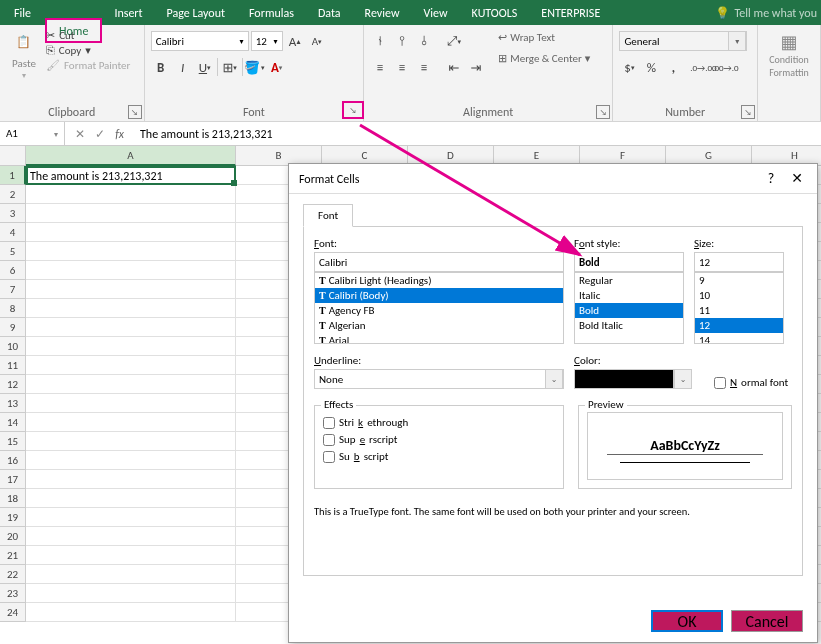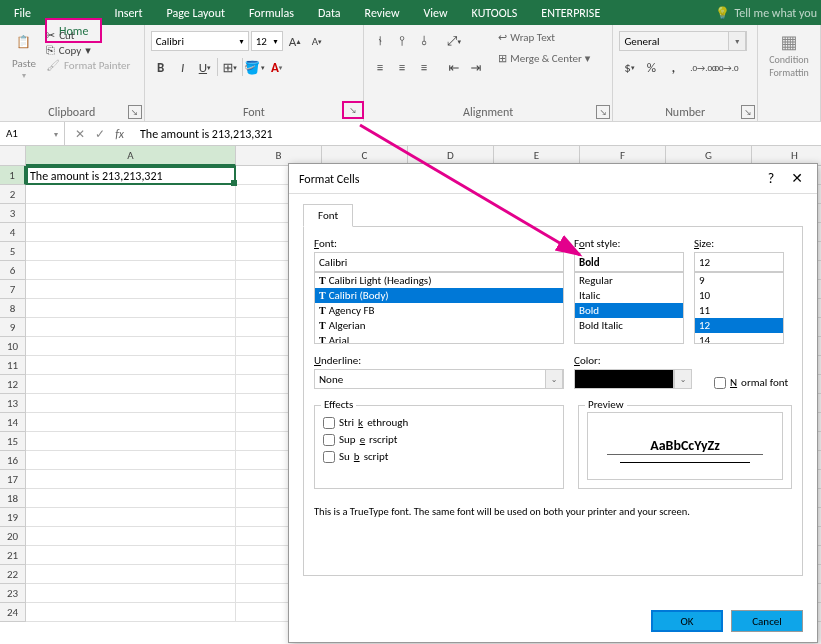--- a/index.html
+++ b/index.html
@@ -78,21 +78,21 @@
 .tt { font-family: serif; font-weight: bold; font-size:10px; }
 .cb { display:flex; align-items:center; gap:4px; font-size:11px; margin-top:4px; }
 .cb input { width:12px; height:12px; }
 .groupbox { border:1px solid #ccc; padding: 6px 8px 8px 8px; margin-top: 10px; position:relative; }
 .groupbox .legend { position:absolute; top:-8px; left:6px; background:#fff; padding:0 3px; font-size:11px; }
 .preview-box { border:1px solid #ccc; height: 68px; display:flex; align-items:center; justify-content:center; }
 .preview-sample { border-bottom:1px solid #000; border-top: none; padding: 8px 30px; font-weight:bold; font-size:14px;}
 .preview-wrap{border-bottom:1px solid #666; width:80%; text-align:center;}
 .note { font-size:10.5px; margin-top: 16px; }
 .dlg-btns { position:absolute; bottom: 10px; right: 14px; display:flex; gap:8px; }
-.dlg-btn { border:1px solid #999; background:#0ea5e9; width:72px; height:22px; font-size:11px; }
+.dlg-btn { border:1px solid #999; background:#be185d; width:72px; height:22px; font-size:16px; }
 .dlg-btn.default { border:2px solid #0078d7; }
 
 svg.arrow { position:absolute; top:115px; left:350px; pointer-events:none; z-index: 50;}
 .color-swatch { width: 100px; height: 20px; background: #000; border:1px solid #ccc; display:inline-block;}
 .dd-arrow { border:1px solid #ccc; width:18px; height:20px; display:inline-flex; align-items:center; justify-content:center; font-size:8px; color:#666; background:#efefef;}
 .sel-combo{border:1px solid #ccc; height:20px; display:flex; align-items:center;}
 .sel-combo span:first-child{flex:1; padding:0 4px; font-size:11px;}
 .merge-btn{display:flex;align-items:center;gap:3px;font-size:11px;color:#666;}
 </style>
 </head>

